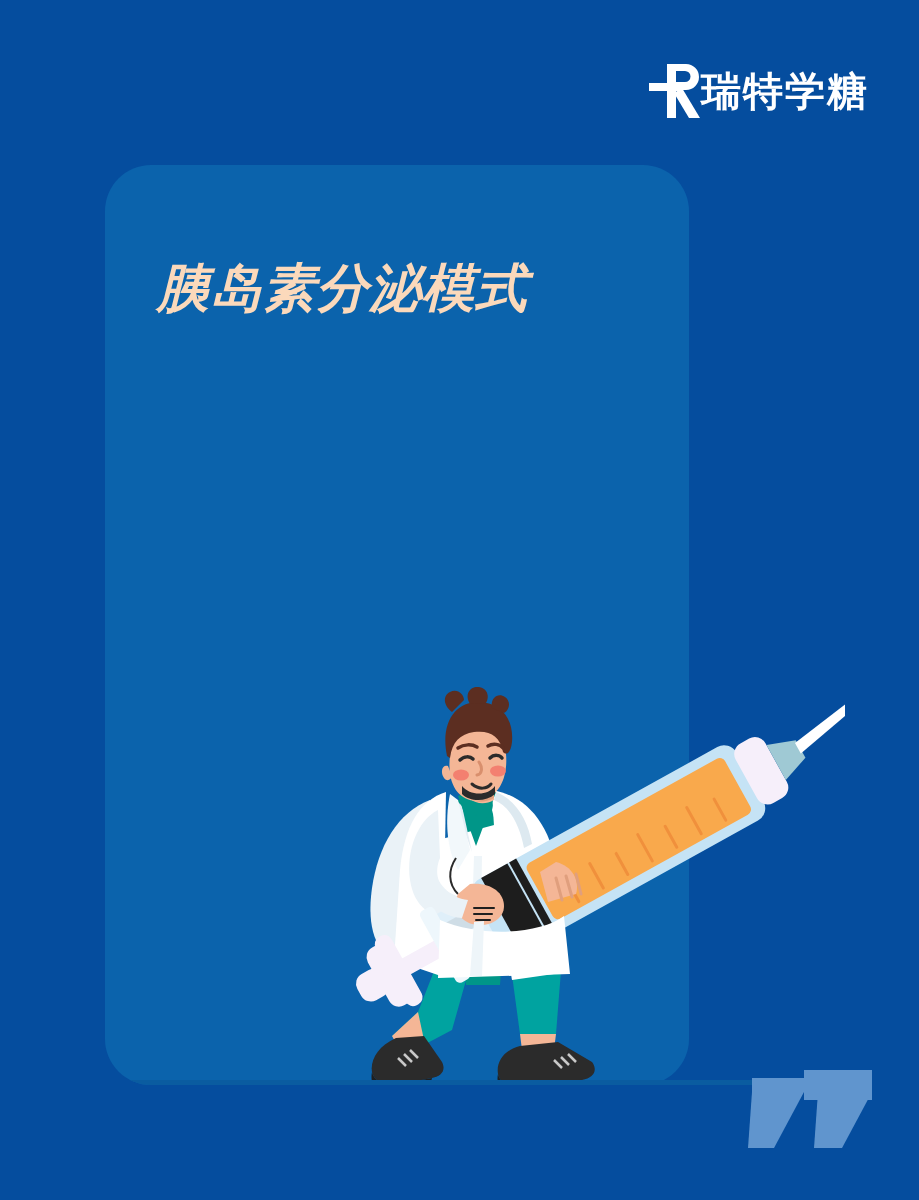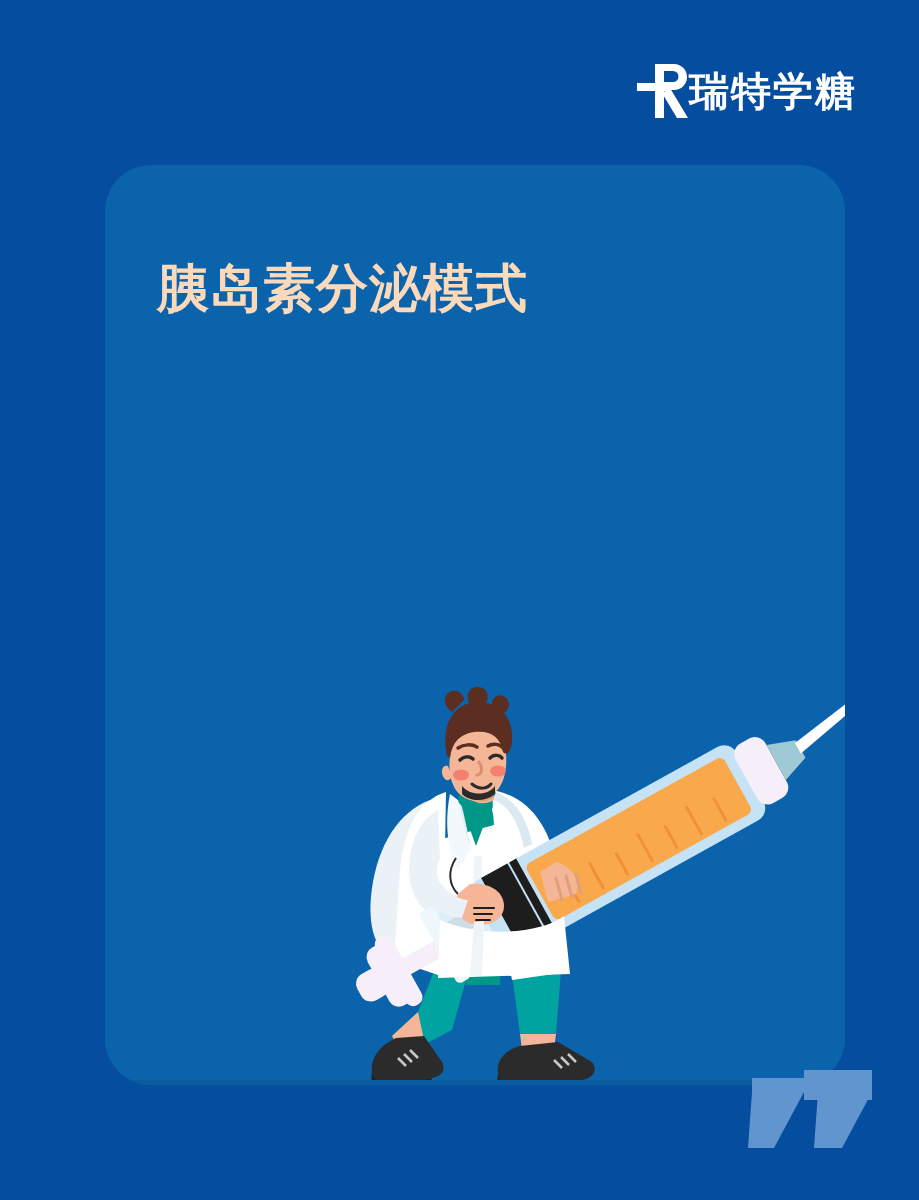--- a/index.html
+++ b/index.html
@@ -16,21 +16,21 @@
     width: 919px;
     height: 1200px;
     background: #054d9e;
     overflow: hidden;
   }
 
   
   .brand {
     position: absolute;
     top: 62px;
-    right: 62px;
+    right: 50px;
     display: flex;
     align-items: center;
     gap: 0;
   }
   .brand-mark {
     width: 52px;
     height: 58px;
     display: block;
   }
   .brand-name {
@@ -40,25 +40,26 @@
     letter-spacing: 2px;
     line-height: 1;
     white-space: nowrap;
   }
 
   
   .card {
     position: absolute;
     left: 105px;
     top: 165px;
-    width: 740px;
+    width: 584px;
     height: 920px;
     background: #0b63ac;
     border-radius: 46px;
     overflow: hidden;
+    font-style: italic;
   }
 
   .card-title {
     position: absolute;
     left: 52px;
     top: 95px;
     color: #fbd9bb;
     font-size: 52px;
     font-weight: 700;
     letter-spacing: 1px;

